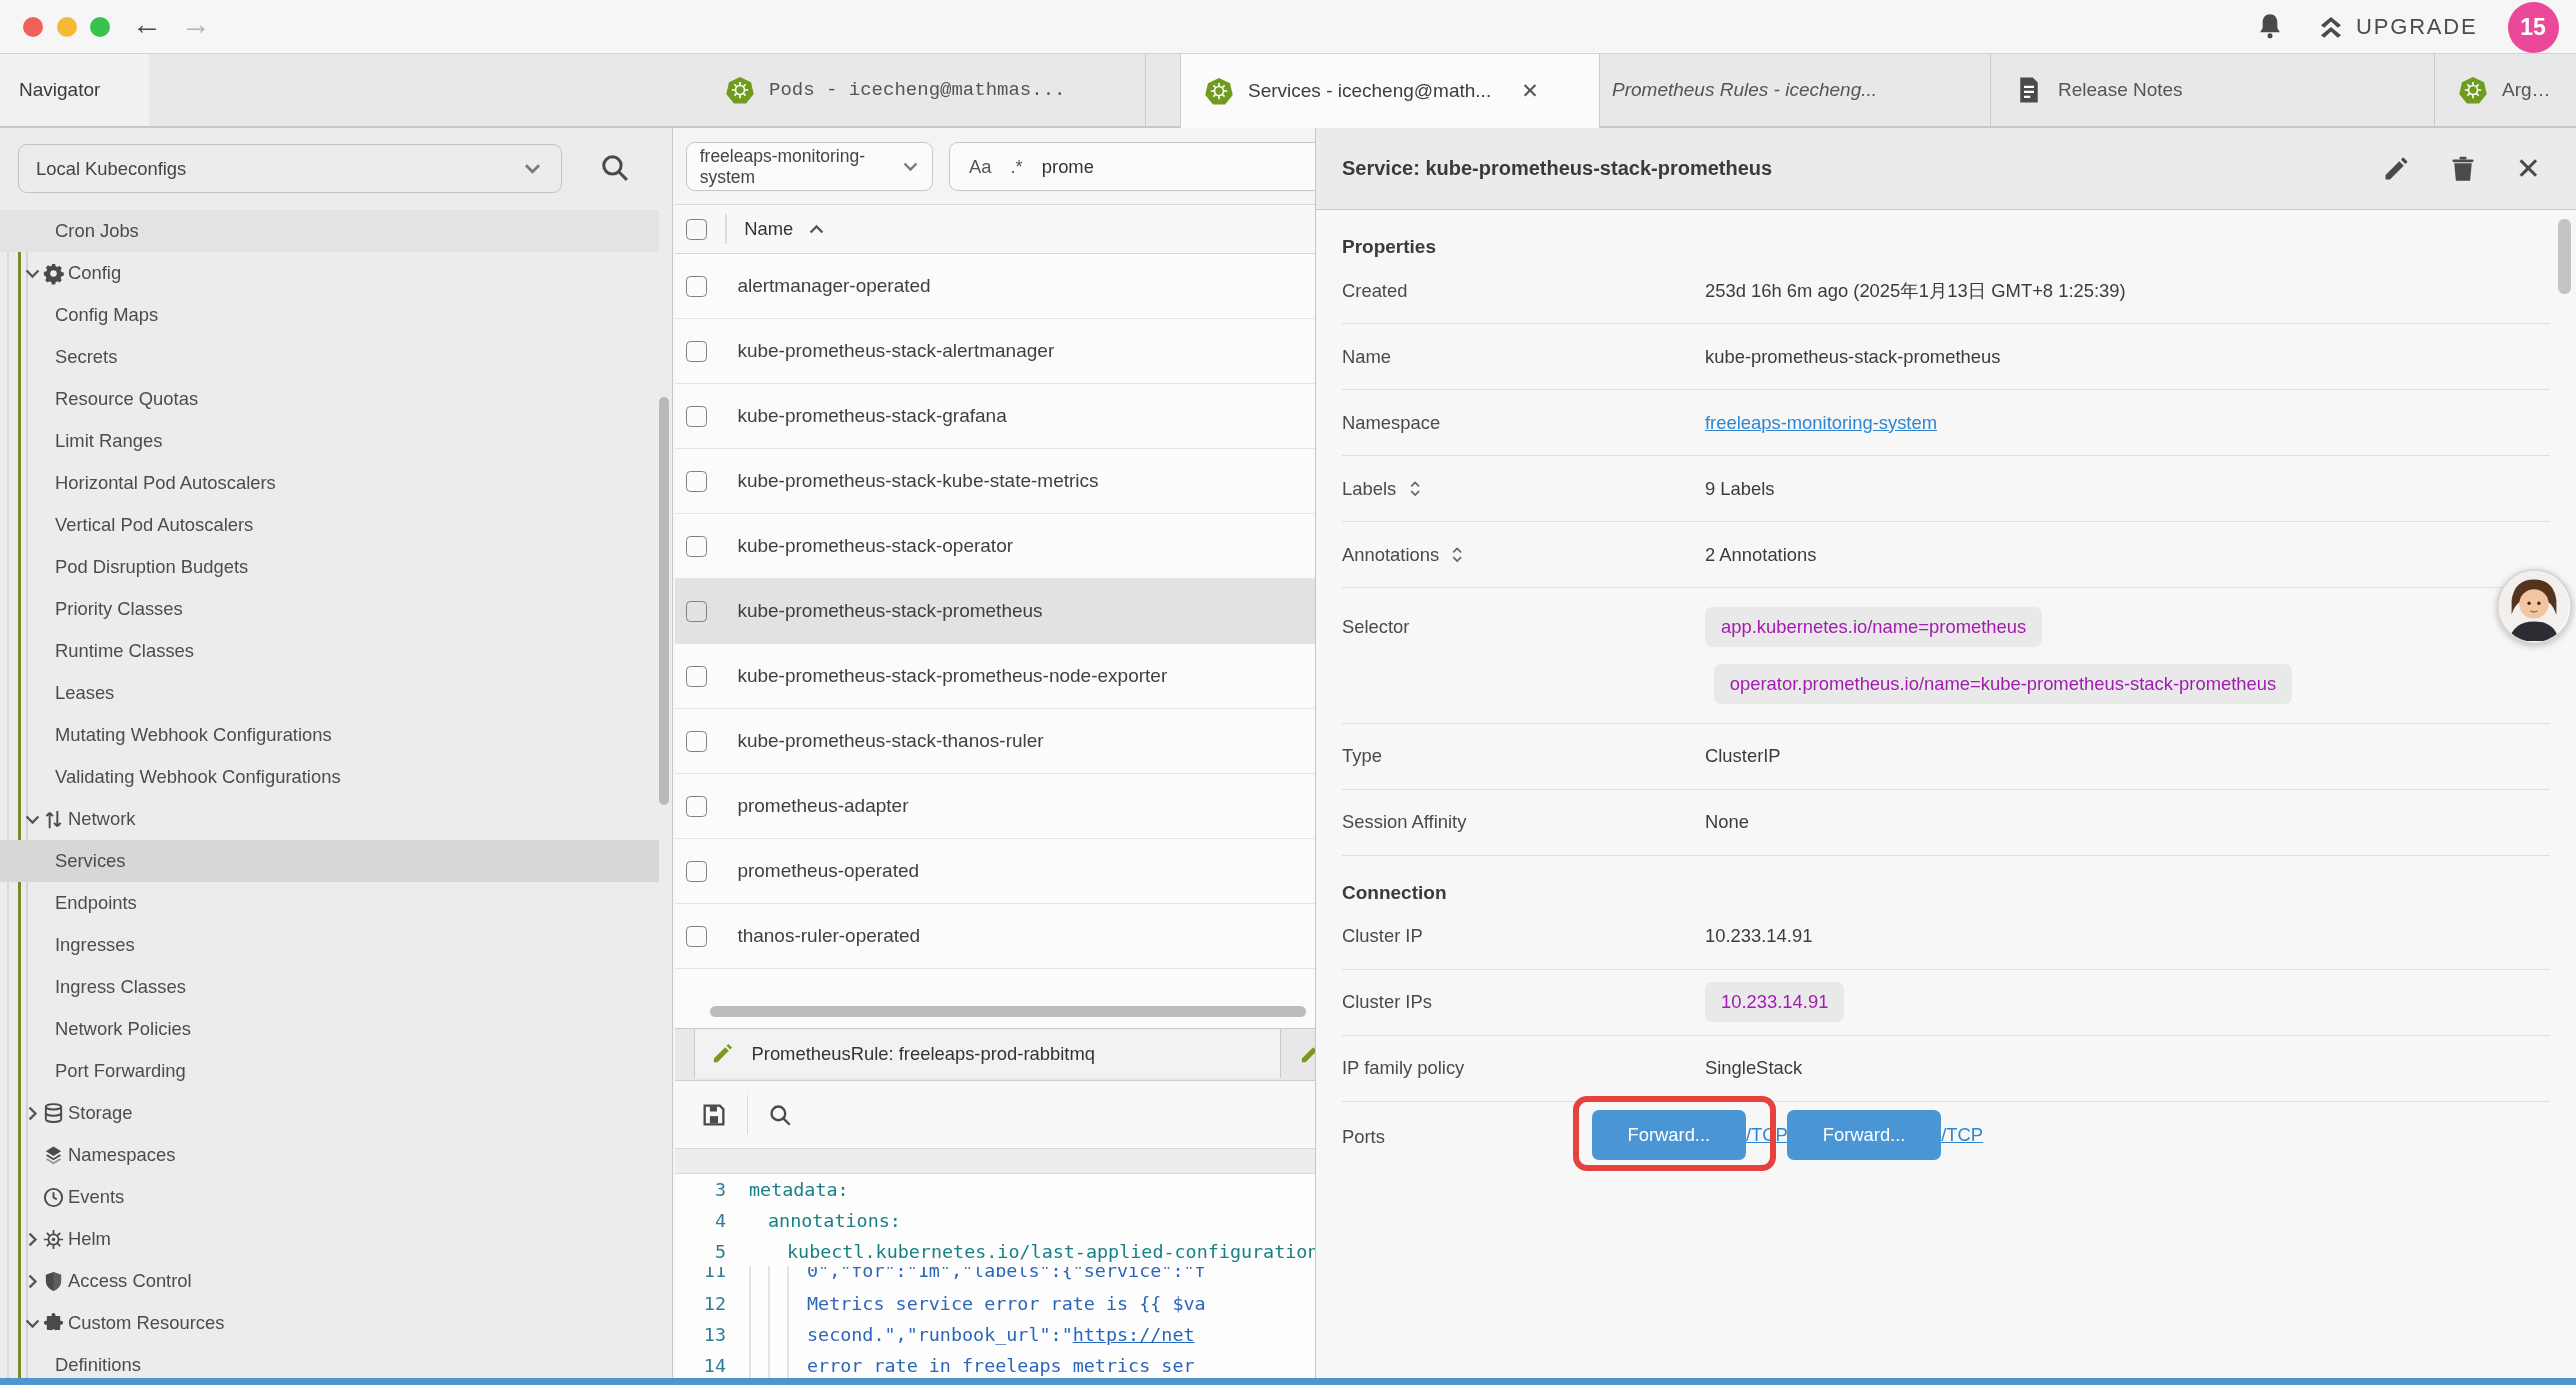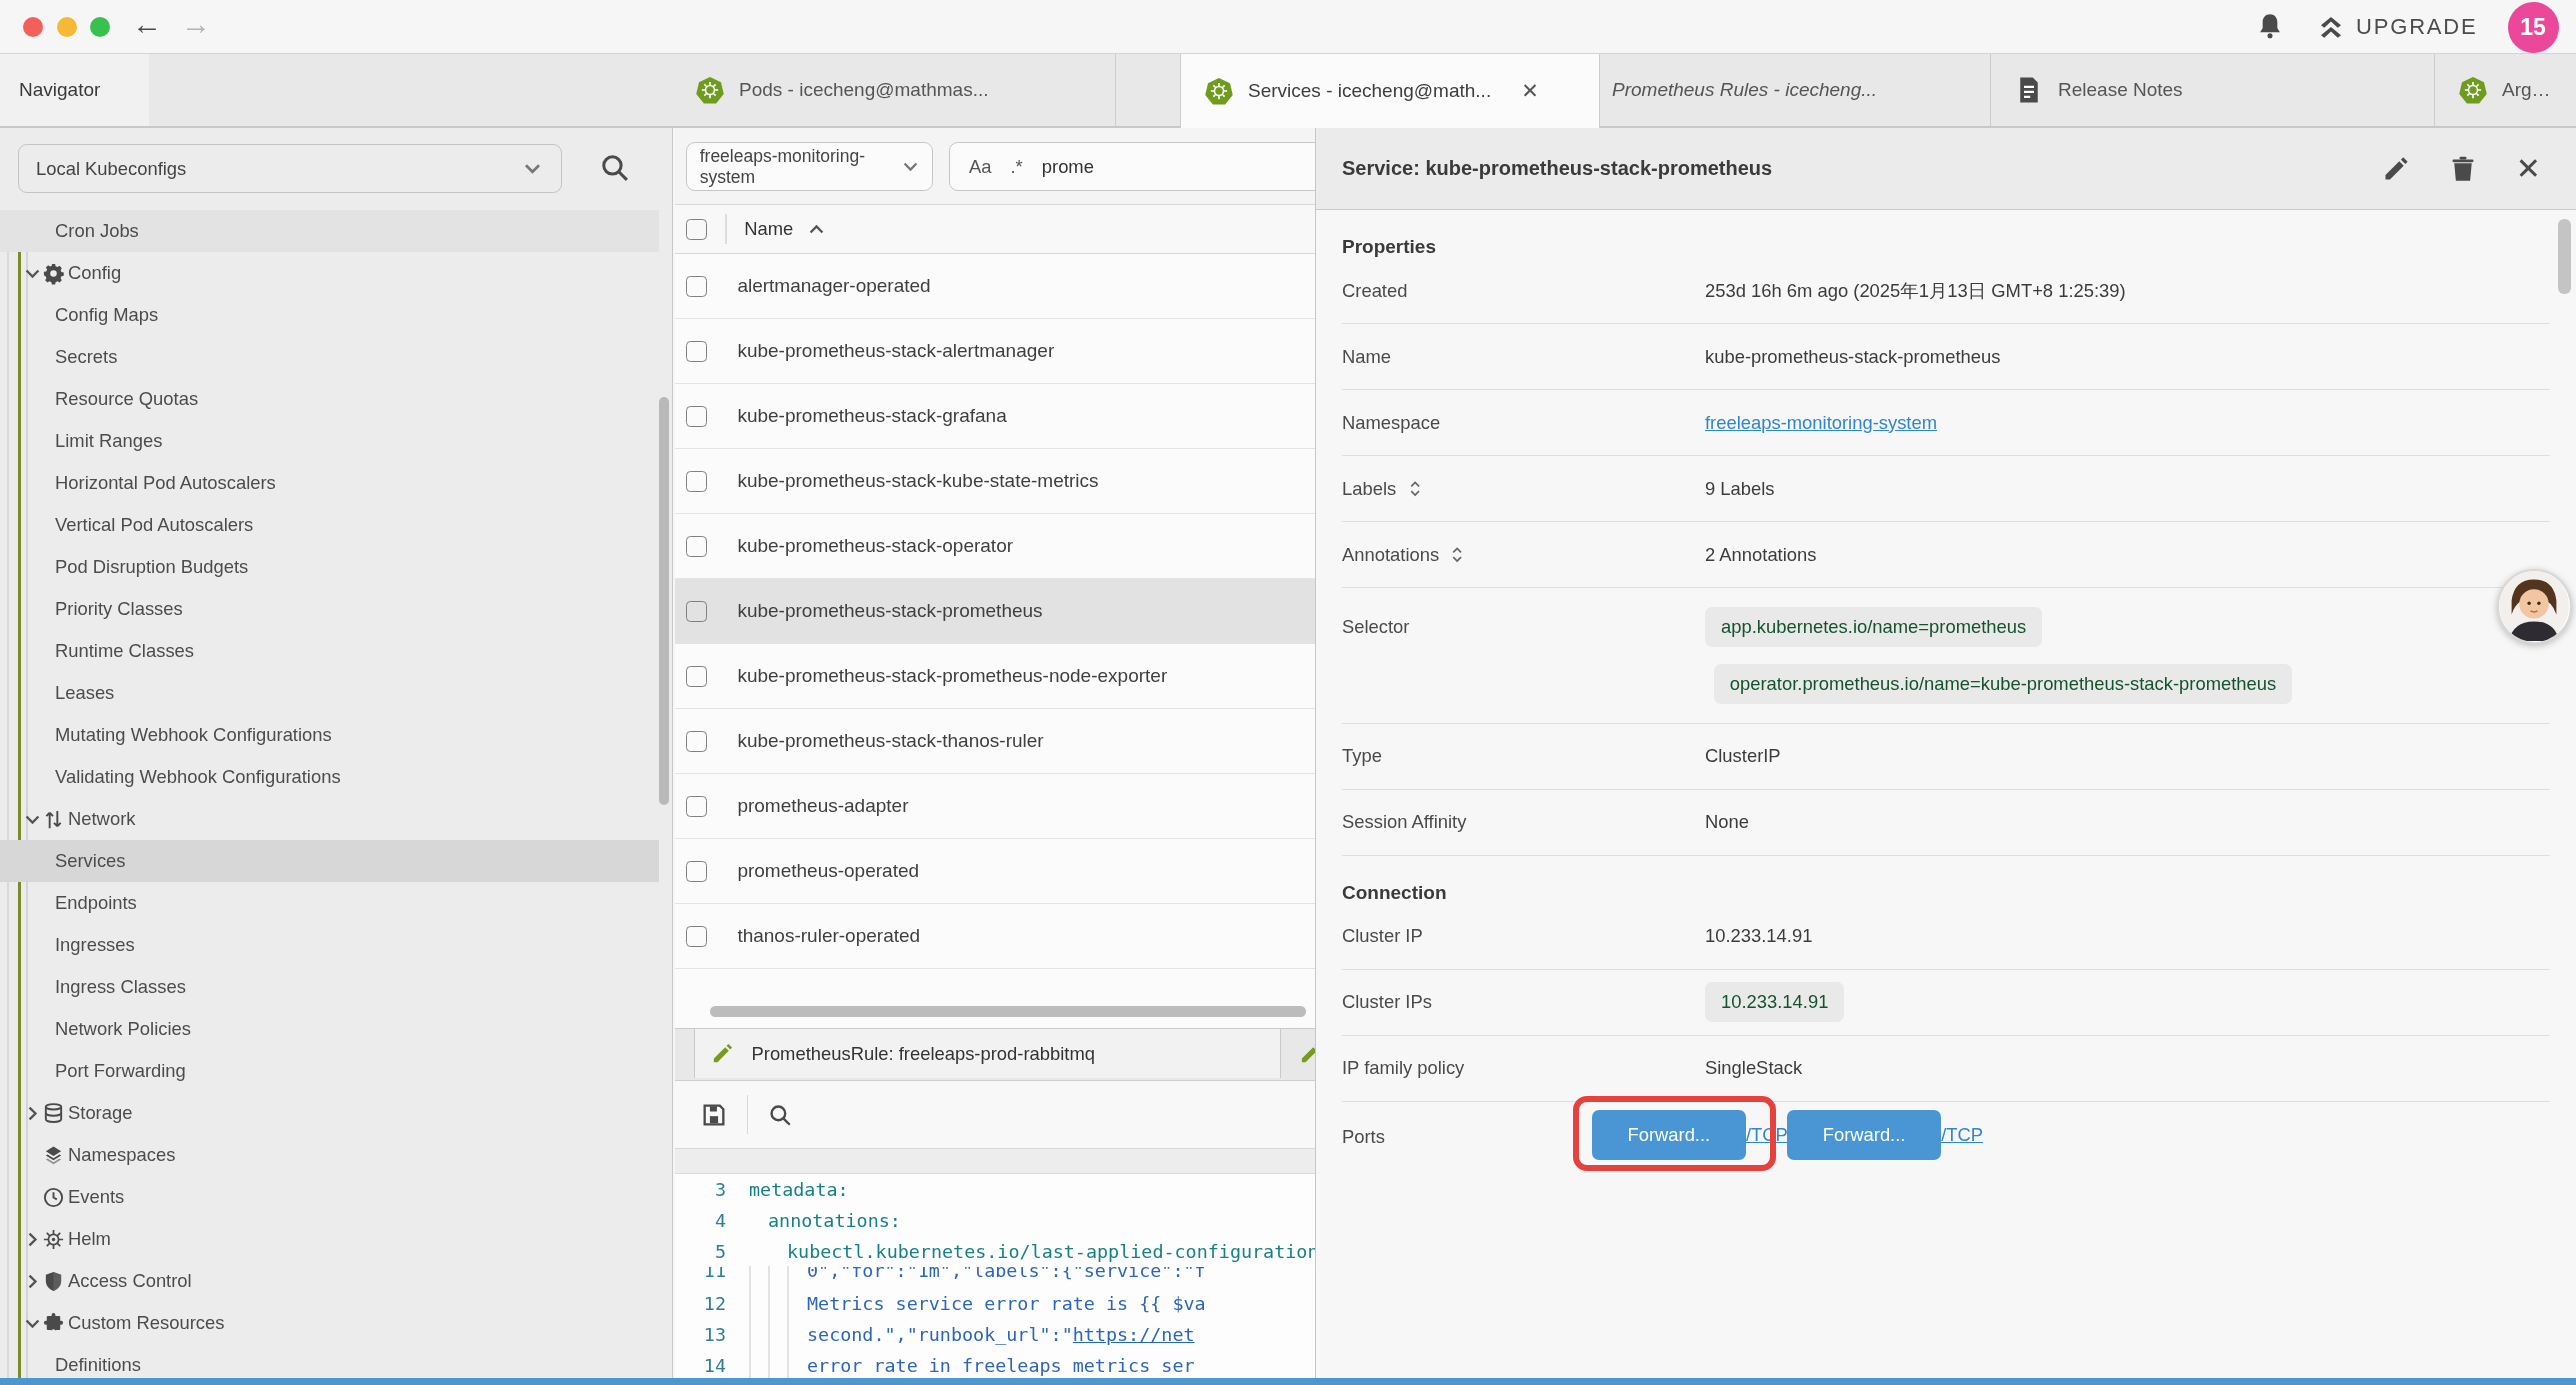--- a/index.html
+++ b/index.html
@@ -18,21 +18,21 @@
   
   .tabstrip{position:absolute;left:0;top:54px;width:100%;height:74px;background:#e8e8e8;}
   .strip-border{position:absolute;left:0;bottom:0;width:100%;height:1.8px;background:#c8c8c8;z-index:1;}
   .tab{position:absolute;top:0;height:72px;display:flex;align-items:center;gap:14px;padding:0 23px;box-sizing:border-box;
        background:#e8e8e8;border-right:1.8px solid #cccccc;z-index:2;cursor:default;}
   .tab .lbl{font-size:19px;color:#555;white-space:nowrap;overflow:hidden;text-overflow:ellipsis;}
   .tab.active{height:74px;background:#fbfbfb;z-index:3;border-left:1.8px solid #cccccc;}
   .tab.active .lbl{color:#3d3d3d;}
   .tab.italic .lbl{font-style:italic;}
   .tab .close{margin-left:16px;font-size:21px;color:#555;}
-  .tab-0{left:672px;width:444px;} .tab-1{left:1172px;width:420px;margin-left:8px;} .tab-2{left:1545px;width:446px;}
+  .tab-0{left:702px;width:444px;font-family:Liberation Mono, monospace;} .tab-1{left:1172px;width:420px;margin-left:8px;} .tab-2{left:1545px;width:446px;}
   .tab-3{left:1991px;width:444px;} .tab-4{left:2435px;width:141px;border-right:none;}
   .nav-tab{position:absolute;left:0;top:0;height:72px;width:149px;background:#f1f1f1;display:flex;align-items:center;padding-left:19px;box-sizing:border-box;font-size:19px;color:#3a3a3a;z-index:2;}
   
   .sidebar{position:absolute;left:0;top:128px;width:673px;bottom:0;background:#ececec;border-right:1.8px solid #c8c8c8;box-sizing:border-box;overflow:hidden;}
   .side-toolbar{position:relative;height:82px;}
   .kubeconfig{position:absolute;left:17.5px;top:16px;width:544px;height:49px;border:1.8px solid #c3c3c3;border-radius:8.8px;box-sizing:border-box;display:flex;align-items:center;padding:0 17.5px;font-size:18.4px;color:#444;}
   .kubeconfig .chev{margin-left:auto;}
   .side-search{position:absolute;left:598px;top:23px;}
   .tree{position:absolute;left:0;top:82px;right:0;bottom:0;}
   .guide{position:absolute;top:0;bottom:0;width:1.8px;background:#d9d9d9;}
@@ -87,21 +87,21 @@
   .d-header{position:relative;height:82px;background:#ebebeb;border-bottom:1.8px solid #c9c9c9;box-sizing:border-box;display:flex;align-items:center;}
   .d-title{margin-left:26px;font-size:20px;font-weight:bold;color:#3a3a3a;}
   .d-actions{position:absolute;right:35px;display:flex;gap:39px;align-items:center;}
   .d-body{position:absolute;left:0;top:82px;right:0;bottom:0;overflow:hidden;padding:0 26px;}
   .d-heading{margin-top:26px;font-size:19px;font-weight:bold;color:#3a3a3a;}
   .d-row{display:flex;min-height:65px;align-items:center;border-bottom:1.8px solid #dedede;font-size:18.4px;}
   .d-row:last-child{border-bottom:none;}
   .d-label{width:363px;flex:none;color:#4a4a4a;display:flex;align-items:center;gap:12.3px;}
   .d-value{color:#3c3c3c;}
   .d-link{color:#2e86d2;text-decoration:underline;}
-  .chip{display:inline-block;background:#e9e9e9;border-radius:7px;padding:8.8px 16px;color:#14532d;}
+  .chip{display:inline-block;background:#e9e9e9;border-radius:7px;padding:8.8px 16px;color:#a21caf;}
   .chips-col{display:flex;flex-direction:column;gap:17.5px;align-items:flex-start;padding:19px 0;}
   .chips-col .chip:nth-child(2){margin-left:8.8px;}
   .ports-col{flex:1;display:flex;flex-direction:row;}
   .port-line{position:relative;display:flex;align-items:center;height:67px;}
   .port-line .fwd{position:absolute;right:42px;width:154px;height:50px;background:#4a96d4;border:none;border-radius:7px;color:#fff;font-size:18.4px;font-family:"Liberation Sans",sans-serif;}
   .hl-box{position:absolute;right:11.4px;top:-6.1px;width:203px;height:75px;border:6.1px solid #e6413c;border-radius:14px;box-sizing:border-box;z-index:5;}
   .d-scroll{position:absolute;right:5.3px;top:91px;width:12.3px;height:75px;background:#c4c4c4;border-radius:6.1px;}
   .avatar{position:absolute;left:1181px;top:441px;width:75px;height:75px;border-radius:50%;background:#fff;border:2.6px solid #d8d8d8;box-sizing:border-box;overflow:hidden;z-index:30;box-shadow:0 1.8px 7px rgba(0,0,0,0.25);}
   .bluebar{position:absolute;left:0;bottom:0;width:100%;height:7px;background:#4d97d0;z-index:40;}
   .icon{display:inline-flex;}

